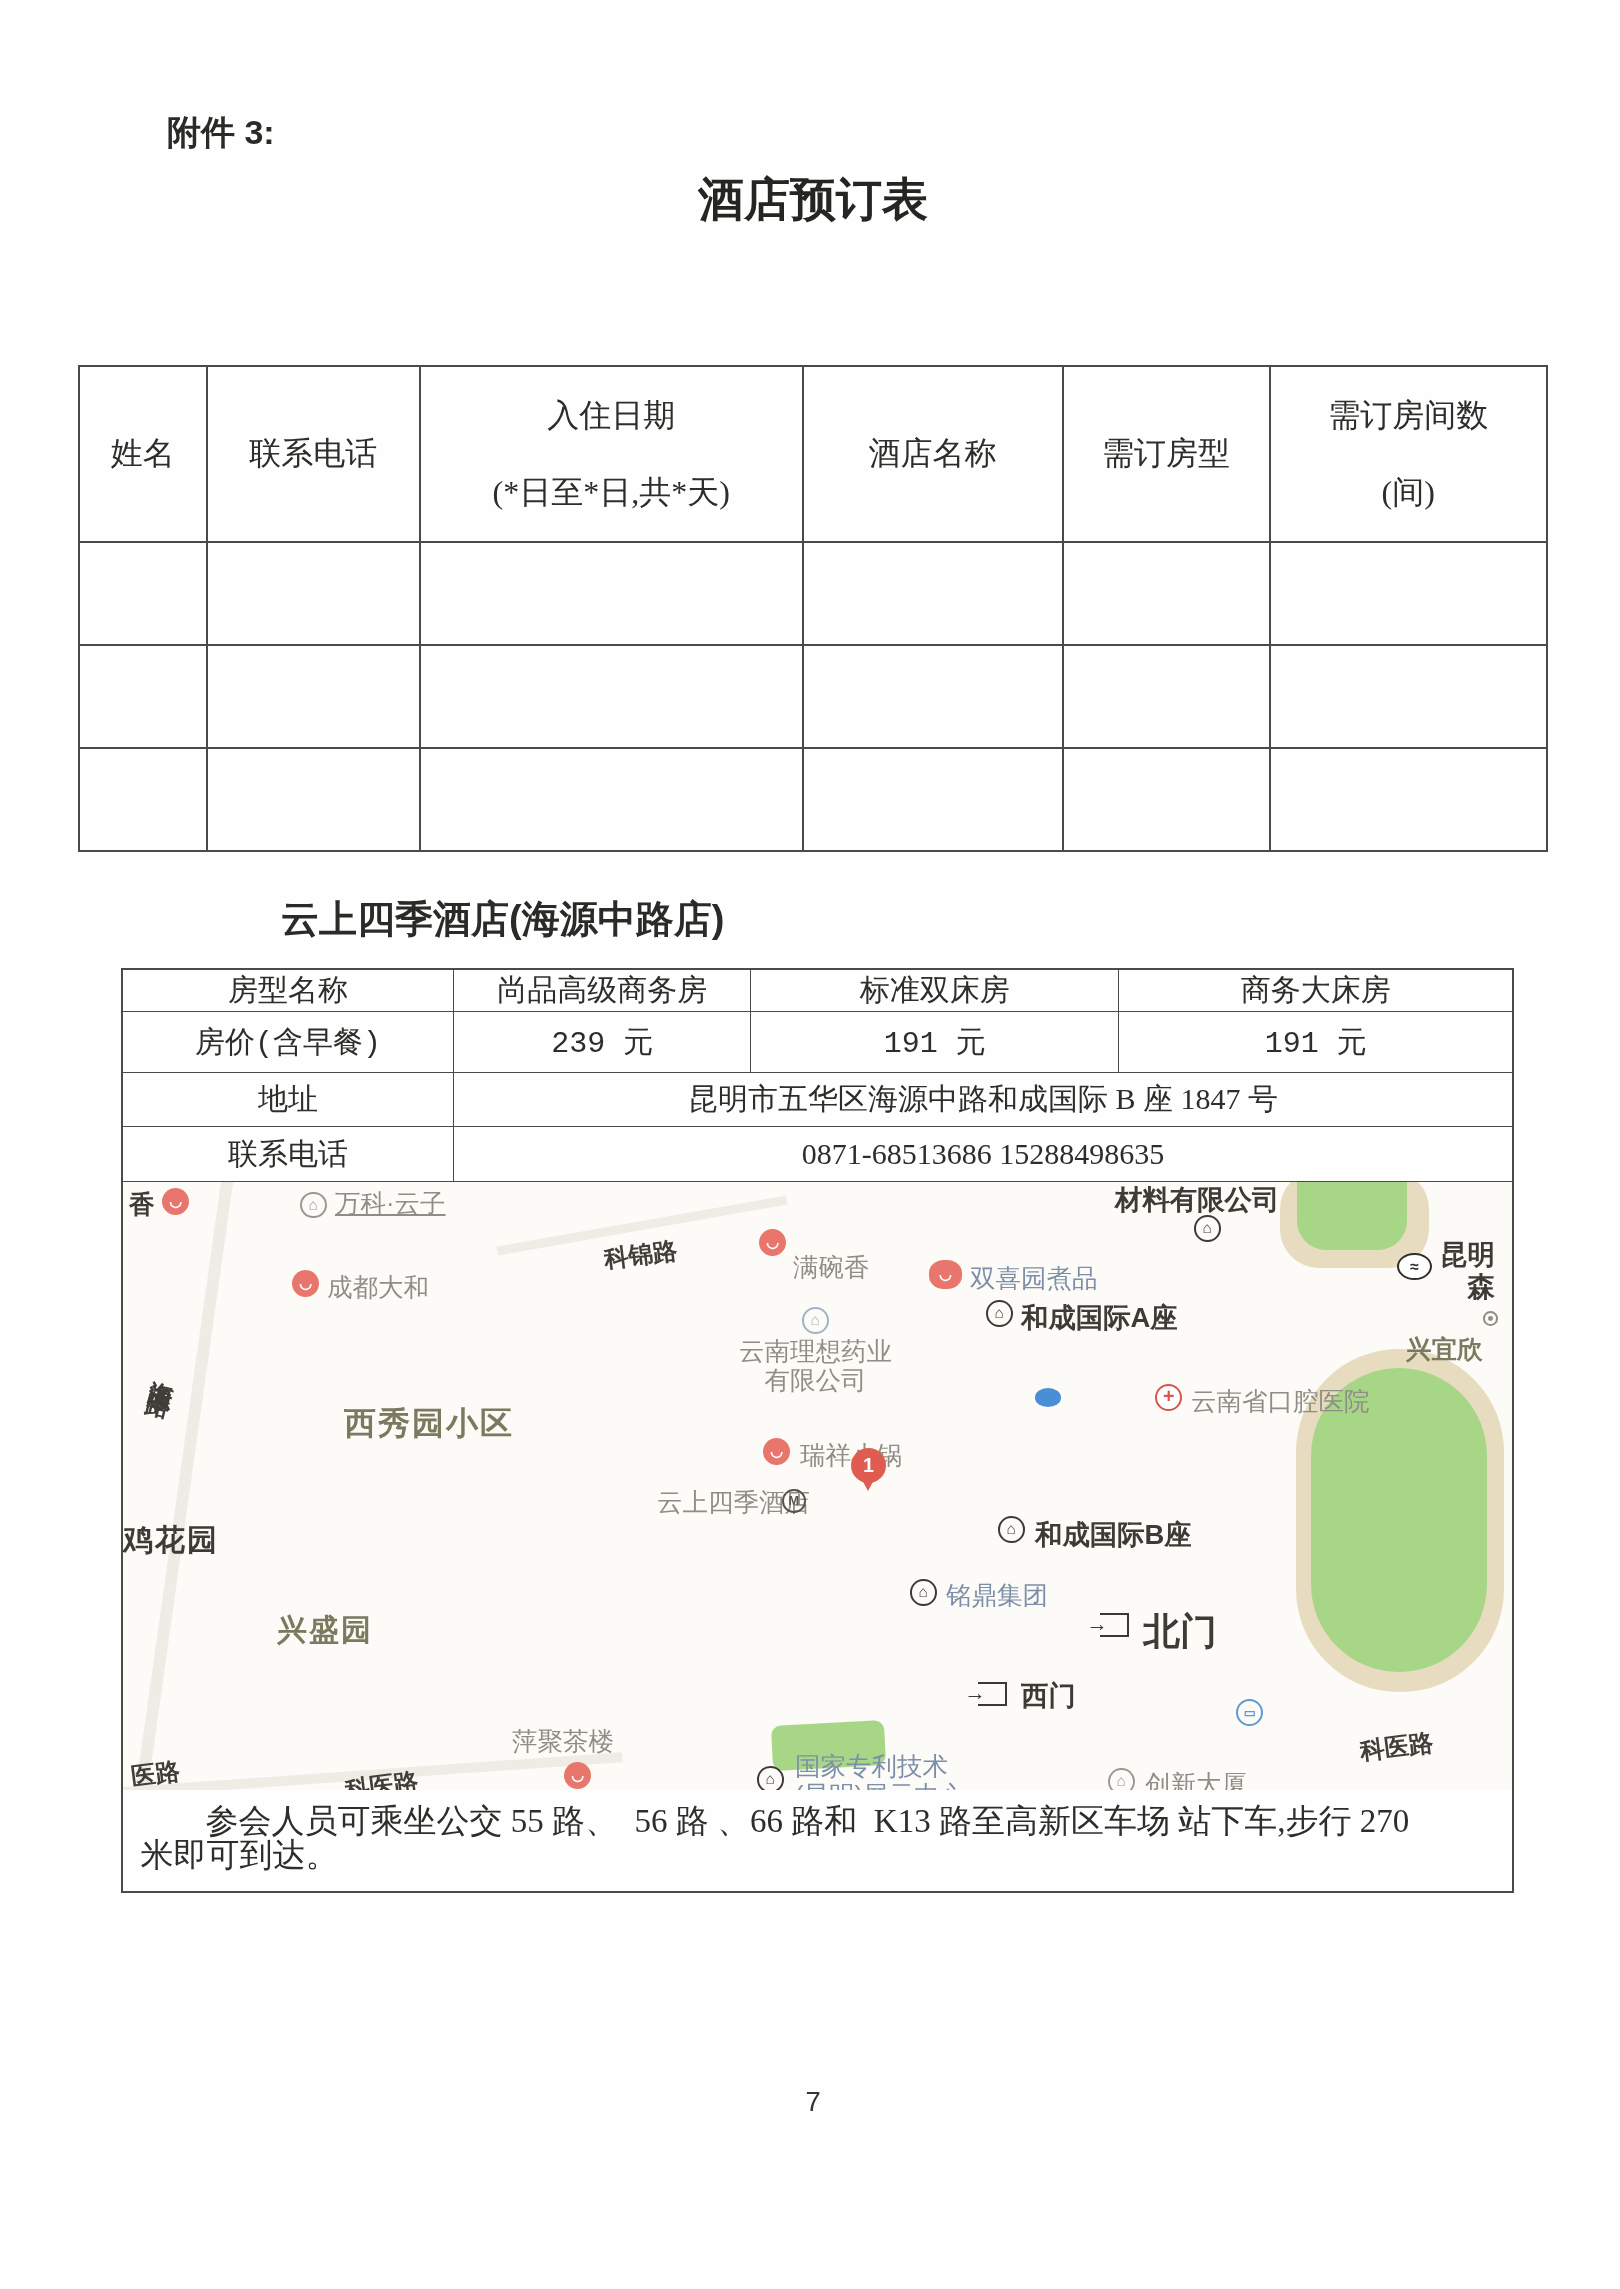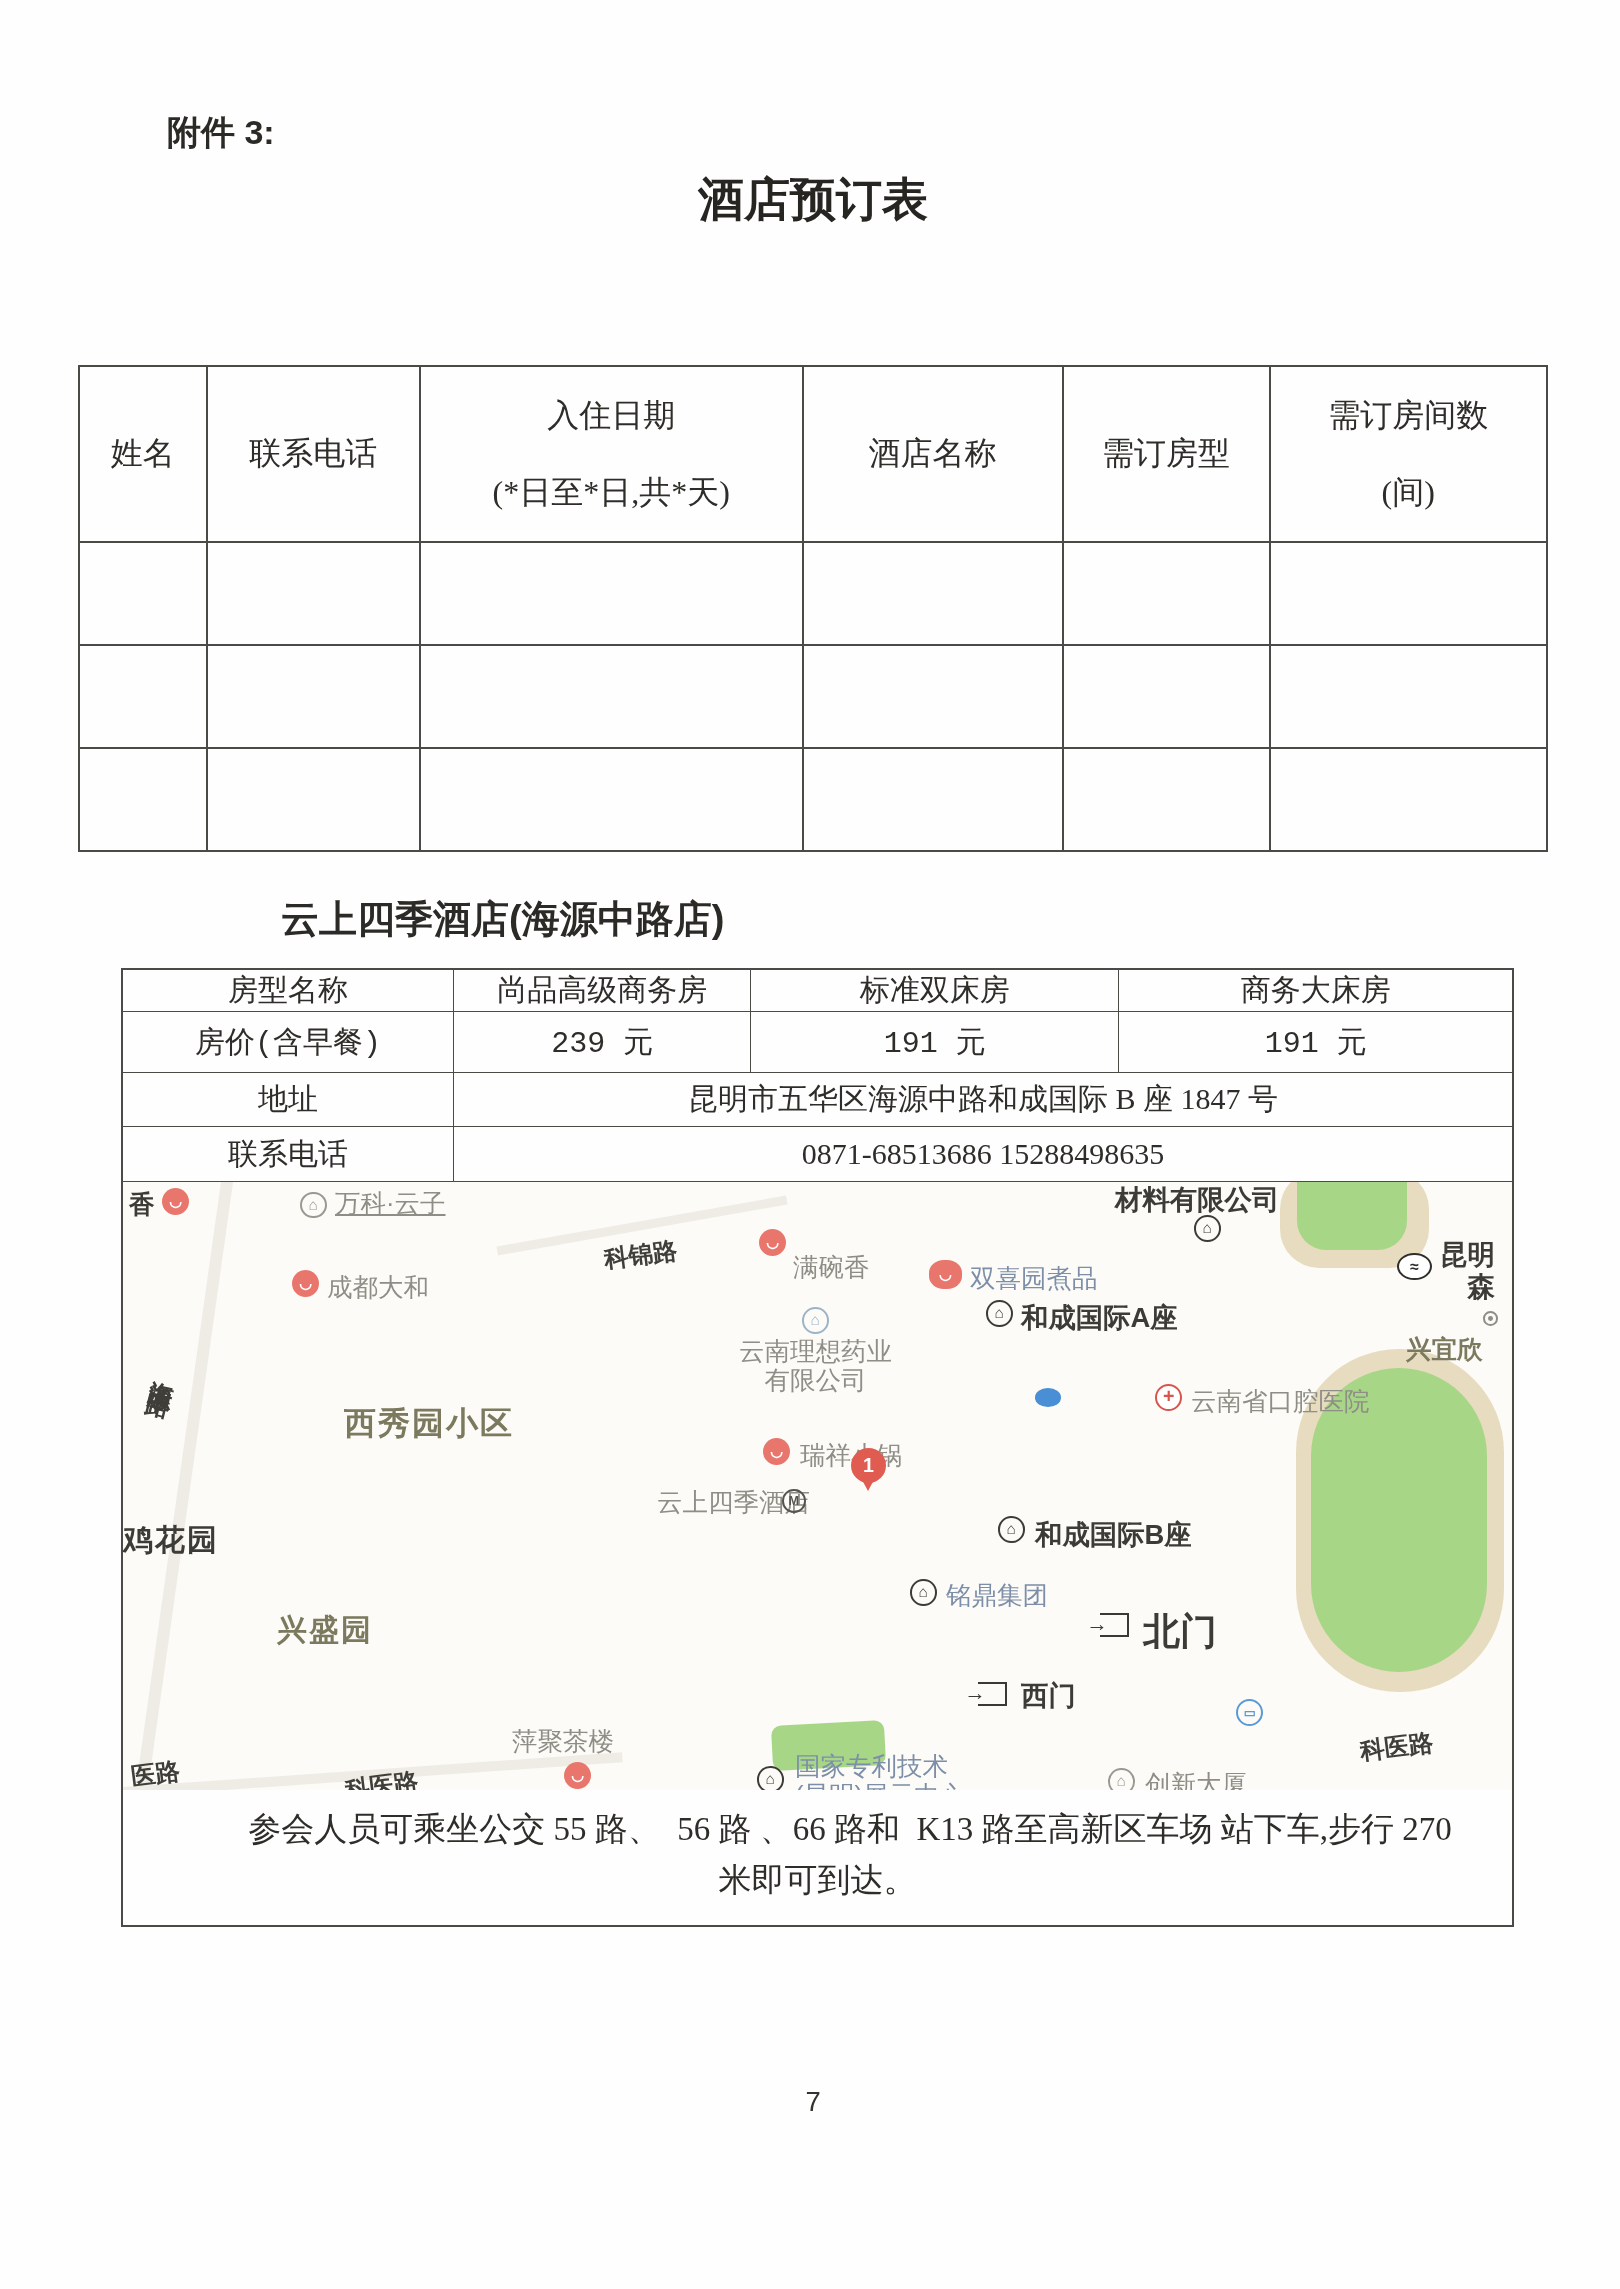--- a/index.html
+++ b/index.html
@@ -111,24 +111,23 @@
     font-size:19.6px;font-weight:bold;font-family:"Liberation Sans",sans-serif;
   }
   .map-pin::after{
     content:"";position:absolute;top:30px;left:9.8px;
     border-left:7.8px solid transparent;border-right:7.8px solid transparent;
     border-top:13.7px solid #e05c50;
   }
   
   .note{
     padding:13.7px 17.6px 19.6px 17.6px;
-    font-size:33px;line-height:51px;color:#2e2d29;
+    font-size:33px;line-height:34px;color:#2e2d29;
     text-indent:65px;white-space:pre-wrap;
     font-family:"Liberation Serif", serif;
-    text-align:center;
   }
   .page-number{
     position:absolute;left:78px;top:2086px;width:1470px;text-align:center;
     font-size:27.4px;color:#343330;font-family:"Liberation Sans", sans-serif;
   }
 </style>
 </head>
 <body>
 
 <div class="page">

